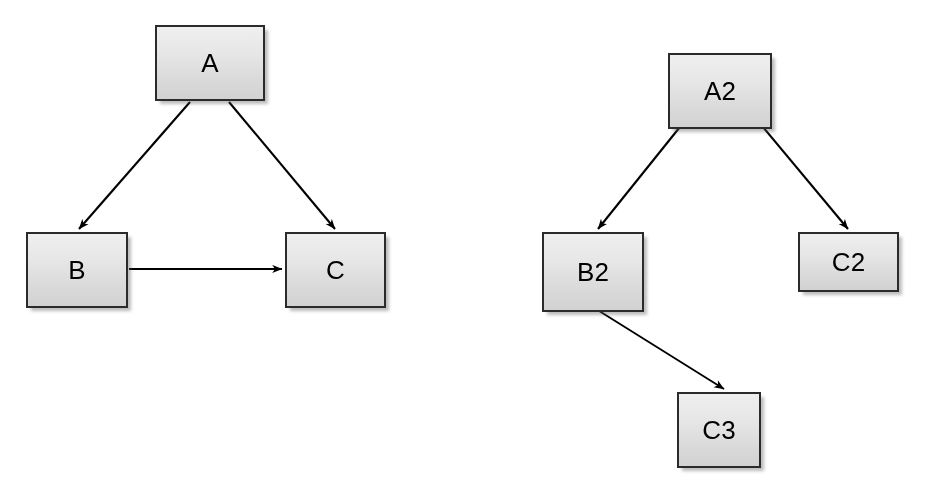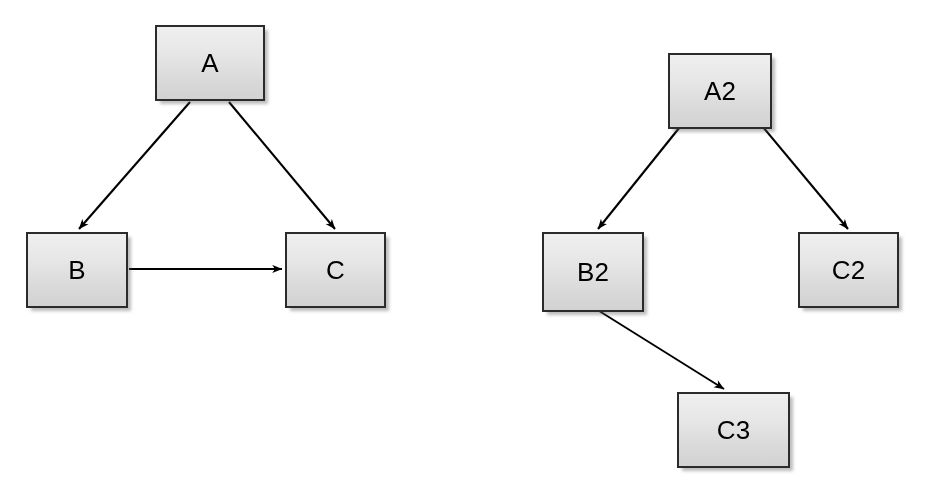--- a/index.html
+++ b/index.html
@@ -84,21 +84,21 @@
     </div>
   </div>
 
   <div id="nodes-right">
     <div class="graph-node" style="left: 668px; top: 25px; width: 104px; height: 76px; margin-top: 28px;">
       <span class="node-label">A2</span>
     </div>
     <div class="graph-node" style="left: 542px; top: 232px; width: 102px; height: 80px;">
       <span class="node-label">B2</span>
     </div>
-    <div class="graph-node" style="left: 798px; top: 232px; width: 101px; height: 76px;">
+    <div class="graph-node" style="left: 798px; top: 232px; width: 101px; height: 60px;">
       <span class="node-label">C2</span>
     </div>
-    <div class="graph-node" style="left: 677px; top: 392px; width: 113px; height: 76px;">
+    <div class="graph-node" style="left: 677px; top: 392px; width: 84px; height: 76px;">
       <span class="node-label">C3</span>
     </div>
   </div>
 
 </div>
 
 </body></html>

